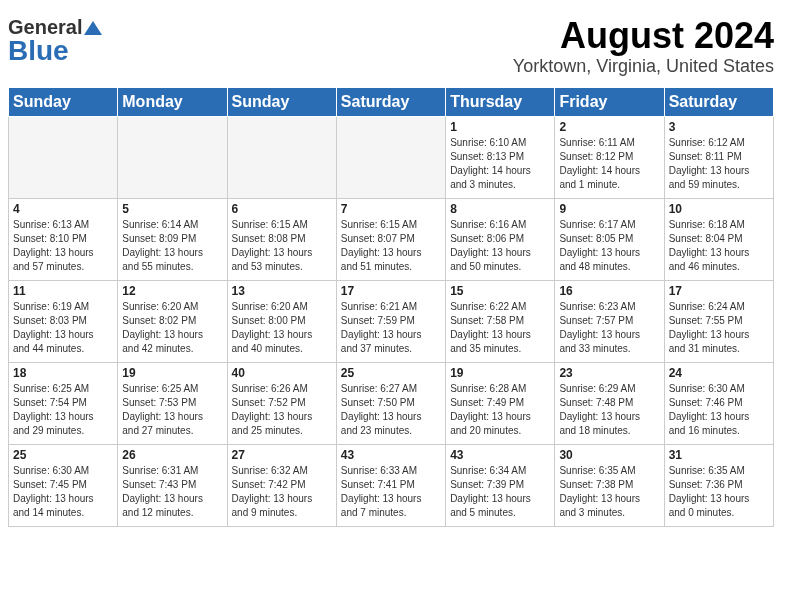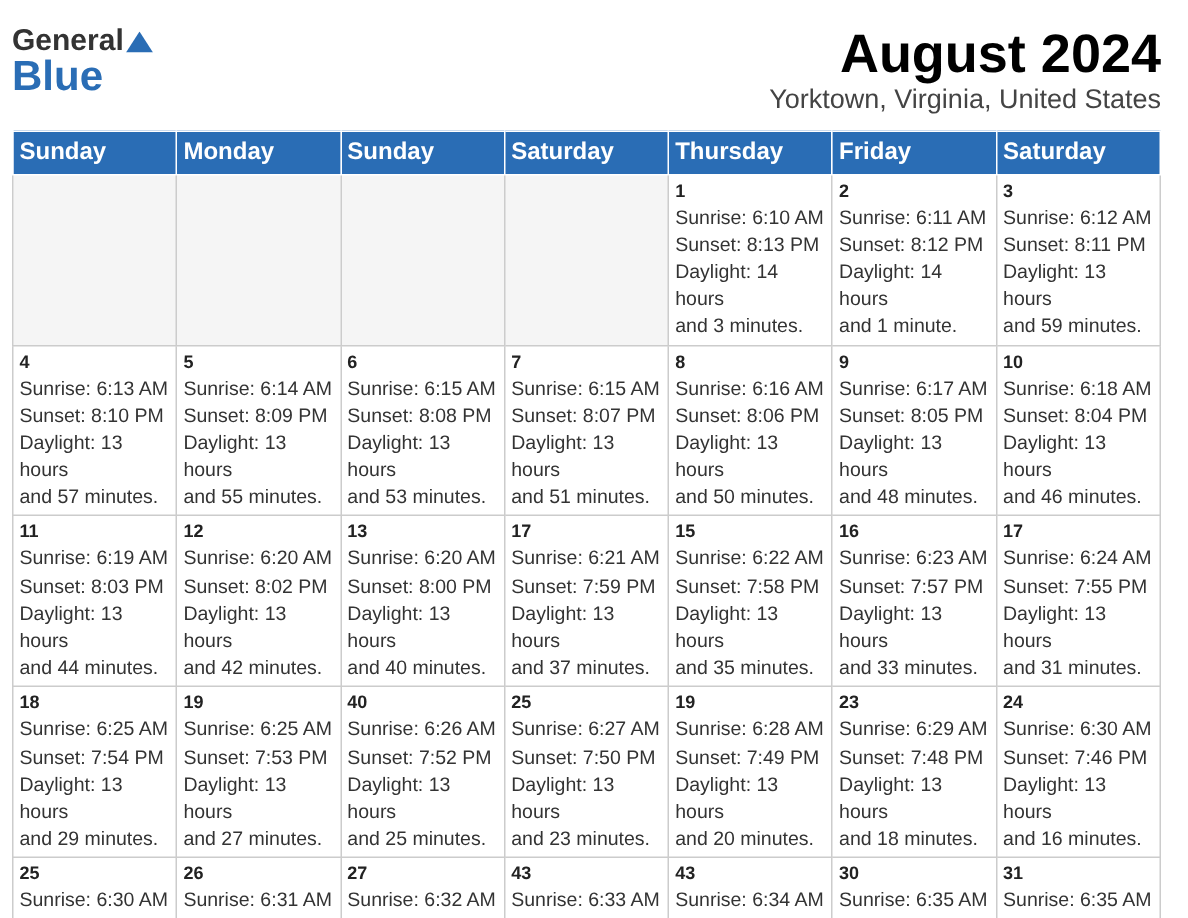--- a/index.html
+++ b/index.html
@@ -65,21 +65,21 @@
     .calendar td.empty {
       background: #f5f5f5;
     }
     .day-num {
       font-size: 12px;
       font-weight: bold;
       margin-bottom: 2px;
       display: block;
     }
     .day-info {
-      font-size: 13px;
+      font-size: 10px;
       line-height: 1.4;
       color: #333;
     }
   </style>
 </head>
 <body>
 
 <div class="page">
   <div class="header">
     <div class="logo">

